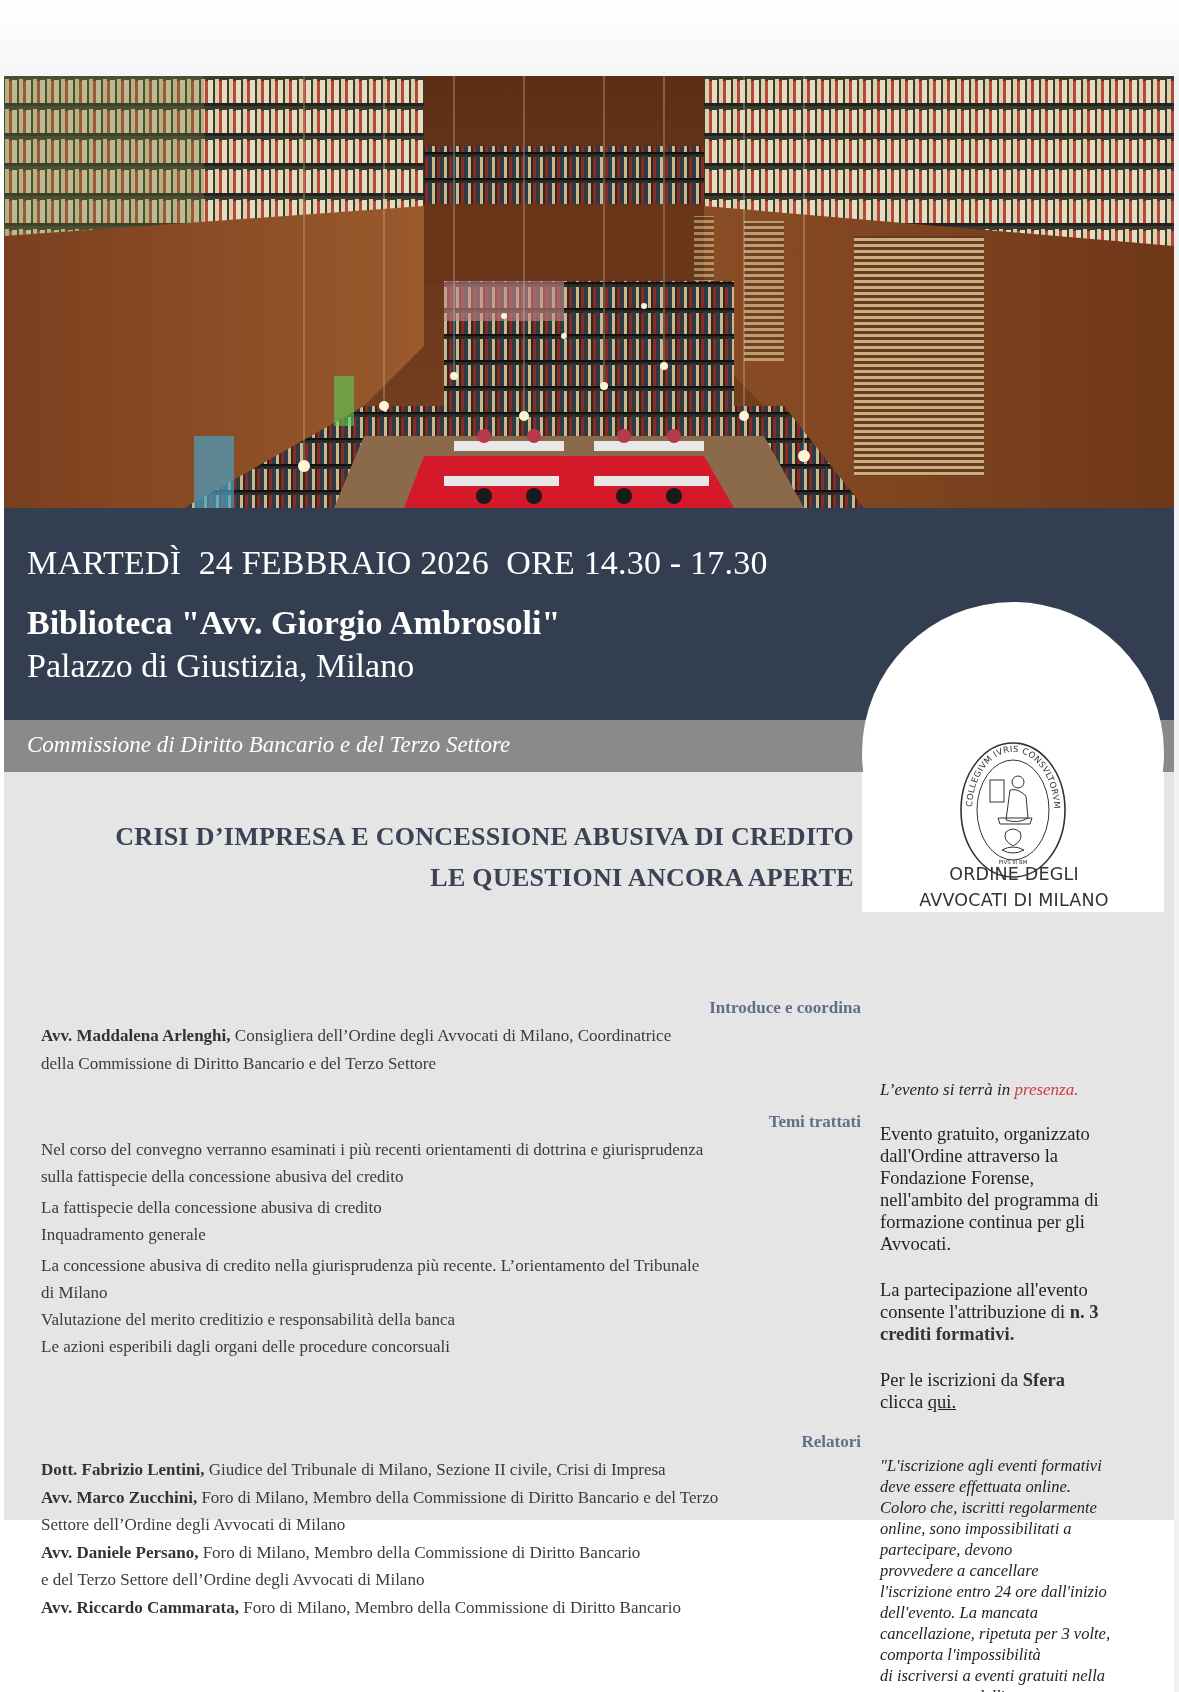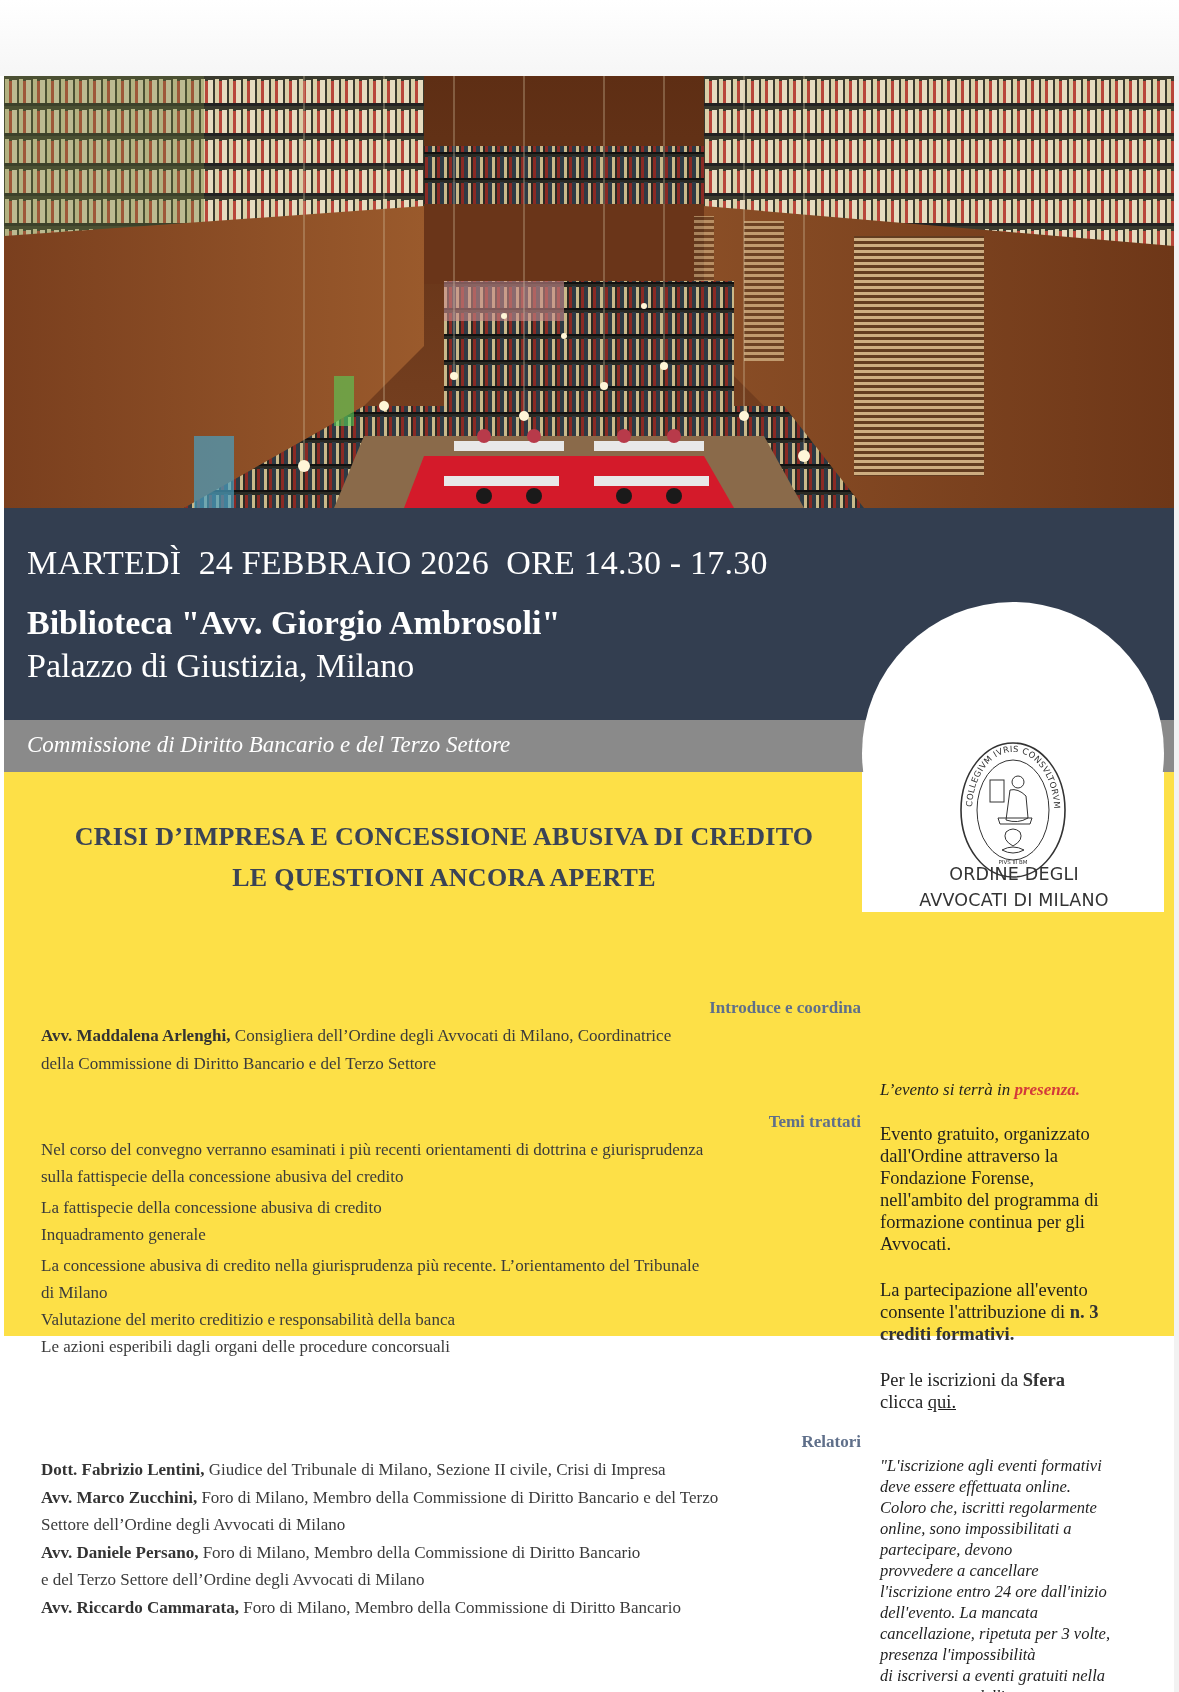--- a/index.html
+++ b/index.html
@@ -2,21 +2,21 @@
 <html><head>
   <meta charset="utf-8">
   <style>
     * { box-sizing: border-box; margin: 0; padding: 0; }
     html, body { width: 1179px; height: 1692px; background: #ffffff; overflow: hidden; }
     body { position: relative; font-family: "DejaVu Serif", "Liberation Serif", serif; color: #2b2b2b; }
 
     .top-blank { position: absolute; left: 0; top: 0; width: 1179px; height: 76px;
       background: linear-gradient(#ffffff, #f6f6f6); }
 
-    .poster { position: absolute; left: 4px; top: 76px; width: 1170px; height: 1260px; background: #fde047; }
+    .poster { position: absolute; left: 4px; top: 76px; width: 1170px; height: 1444px; background: #e5e5e5; }
     .right-edge { position: absolute; left: 1174px; top: 76px; width: 5px; height: 1616px; background: #f2f2f2; }
 
     
     .photo { position: absolute; left: 0; top: 0; width: 1170px; height: 432px; overflow: hidden;
       background: #6b3a1c; }
     .photo svg { display: block; }
 
     
     .band { position: absolute; left: 0; top: 432px; width: 1170px; height: 212px; background: #333e50; }
     .band .date { position: absolute; left: 23px; top: 36px; font-family: "Liberation Serif", serif;
@@ -33,39 +33,39 @@
 
     
     .circle { position: absolute; left: 858px; top: 526px; width: 302px; height: 302px; border-radius: 50%;
       background: #ffffff; overflow: hidden; }
     .circle-cover { position: absolute; left: 858px; top: 696px; width: 302px; height: 140px; background: #fff; }
     .seal { position: absolute; left: 954px; top: 664px; width: 110px; height: 140px; }
     .org-name { position: absolute; left: 890px; top: 737px; width: 240px; text-align: center;
       font-family: "DejaVu Sans", sans-serif; font-size: 17.5px; color: #333; line-height: 26px; letter-spacing: 0.2px; margin-top: 48px; }
 
     
-    .title { position: absolute; left: 30px; top: 740px; width: 820px; text-align: center;
+    .title { position: absolute; left: 30px; top: 740px; width: 820px; text-align: right;
       font-family: "Liberation Serif", serif; font-weight: bold; font-size: 26px; color: #3a4356; line-height: 41px;
       letter-spacing: 0.3px; }
 
     
     .left { position: absolute; left: 37px; top: 918px; width: 820px; font-family: "Liberation Serif", serif;
       font-size: 17px; color: #3b3b3b; }
     .sec-head { font-weight: bold; color: #5f6f8a; font-size: 17px; line-height: 28px; text-align: right; }
     .line { line-height: 27.5px; }
     .para { line-height: 27px; margin-bottom: 4px; }
     .b { font-weight: bold; color: #333; }
     .sec { position: absolute; left: 0; width: 820px; }
 
     
     .right { position: absolute; left: 876px; top: 1003px; width: 290px; font-family: "Liberation Serif", serif;
       color: #1f1f1f; }
     .r-block { font-size: 18.5px; line-height: 22px; }
     .italic { font-style: italic; }
-    .red { color: #d33a3a; font-weight: bold; font-style: italic; }
+    .red { color: #d33a3a; font-weight: normal; font-style: italic; }
     .link { font-weight: normal; text-decoration: underline; cursor: pointer; }
     .disclaimer { font-style: italic; font-size: 16.5px; line-height: 21px; }
   </style>
 </head>
 <body>
 
 <div class="top-blank"></div>
 <div class="right-edge"></div>
 
 <div class="poster">
@@ -275,20 +275,20 @@
     <div class="disclaimer" style="margin-top:42px">
       <div>"L'iscrizione agli eventi formativi</div>
       <div>deve essere effettuata online.</div>
       <div>Coloro che, iscritti regolarmente</div>
       <div>online, sono impossibilitati a</div>
       <div>partecipare, devono</div>
       <div>provvedere a cancellare</div>
       <div>l'iscrizione entro 24 ore dall'inizio</div>
       <div>dell'evento. La mancata</div>
       <div>cancellazione, ripetuta per 3 volte,</div>
-      <div>presenza l'impossibilità</div>
+      <div>comporta l'impossibilità</div>
       <div>di iscriversi a eventi gratuiti nella</div>
       <div>restante parte dell'anno</div>
 
     </div>
   </div>
 
 </div>
 
 </body></html>

